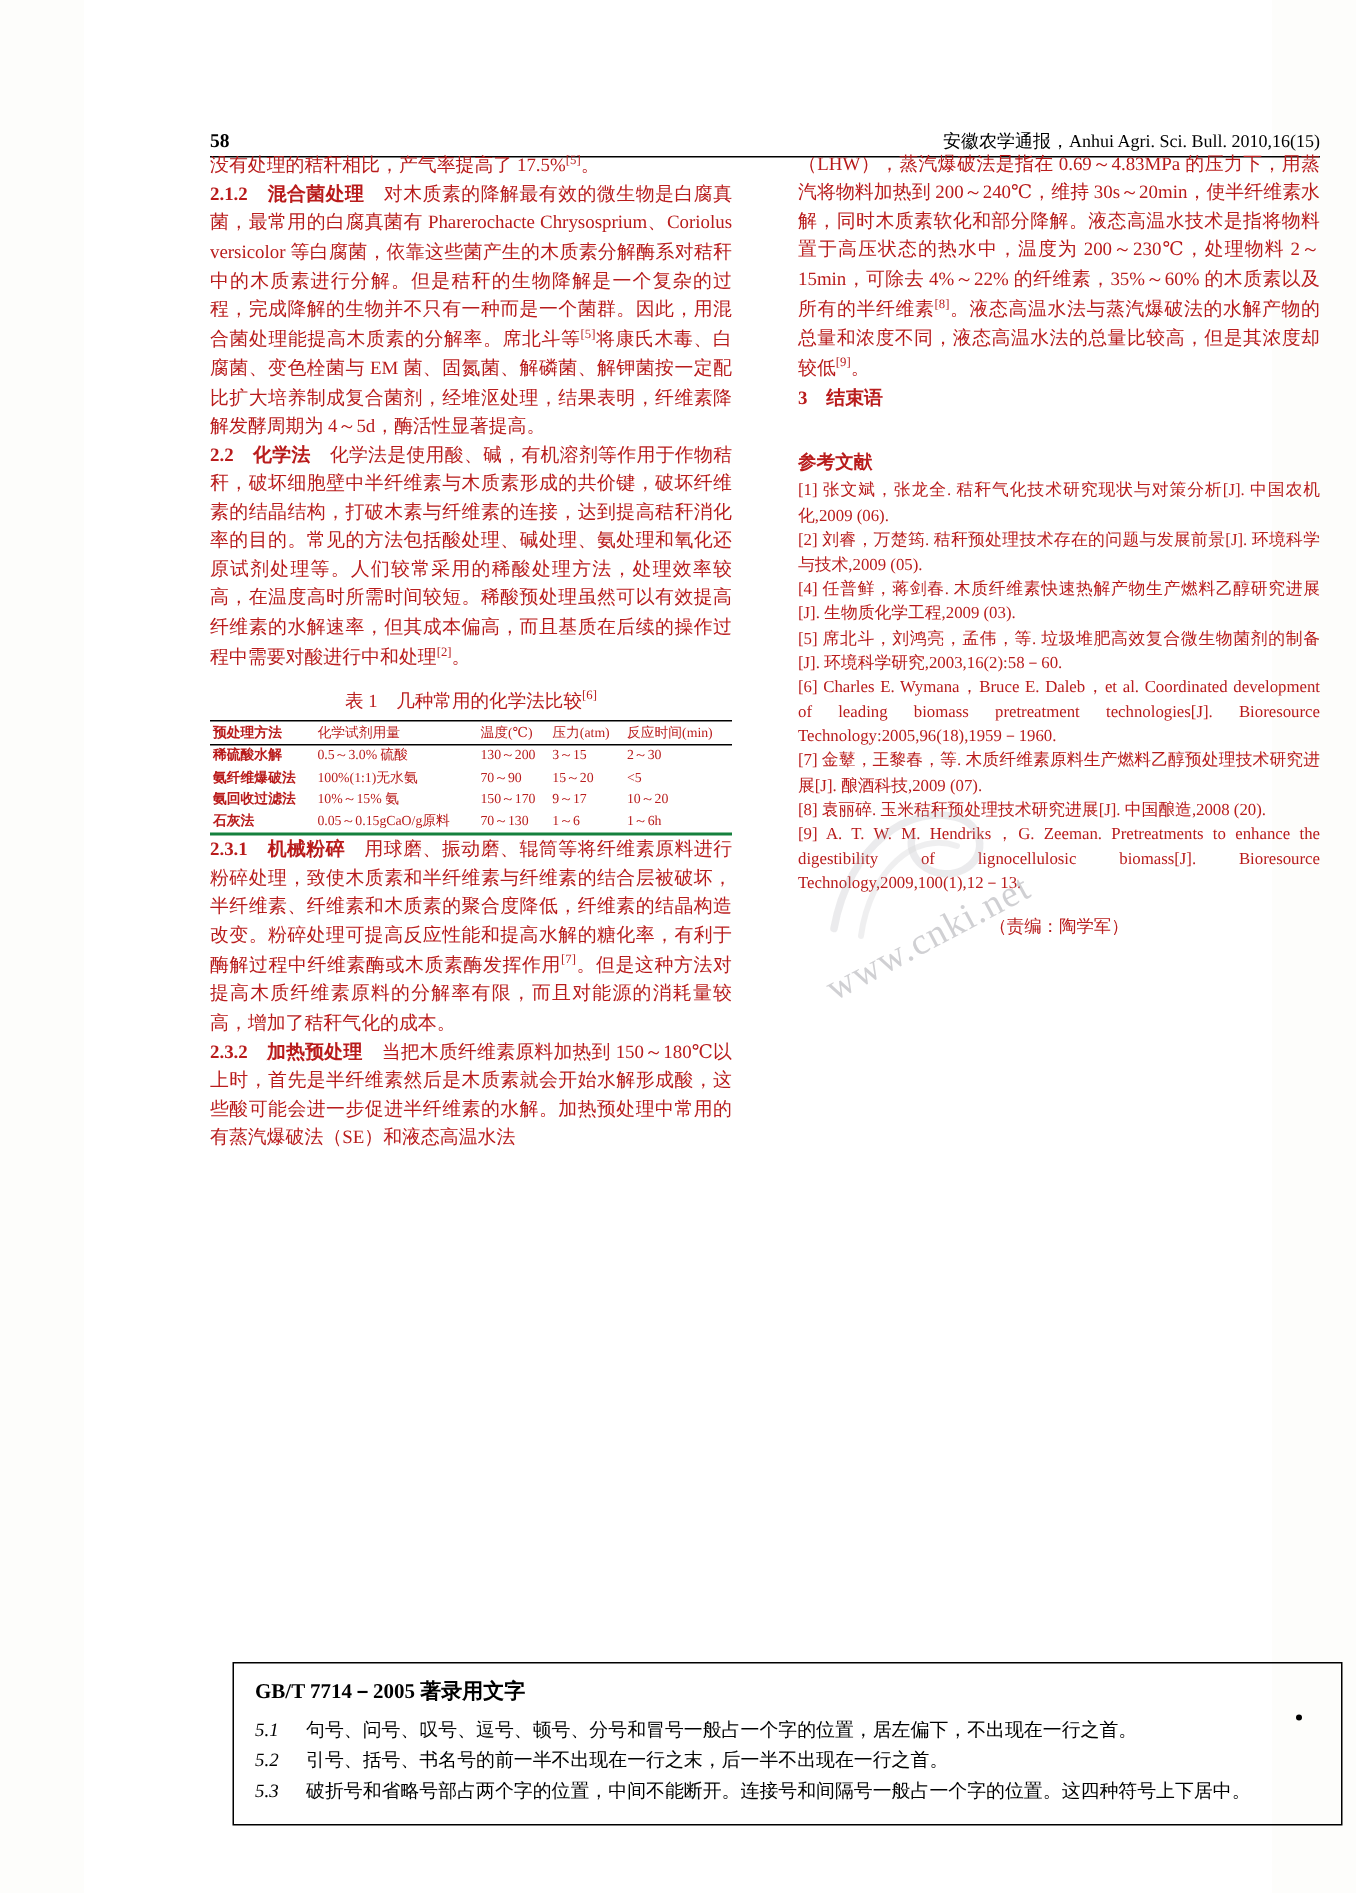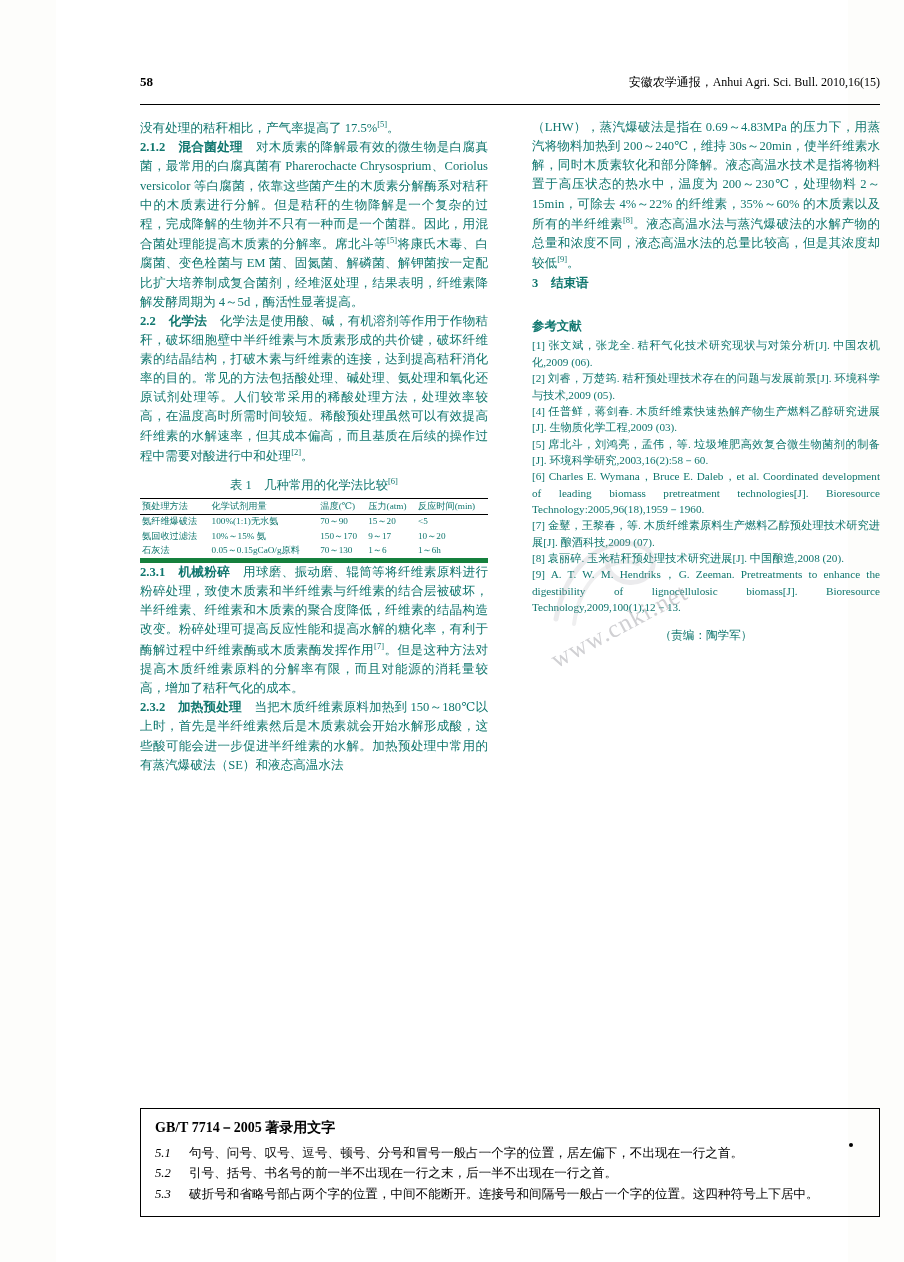--- a/index.html
+++ b/index.html
@@ -23,21 +23,21 @@
     left: 56px;
     top: 0;
     width: 792px;
     height: 1262px;
     background: #ffffff;
   }
   
   .header {
     position: absolute;
     left: 84px;
-    top: 74px;
+    top: 86px;
     width: 740px;
     display: flex;
     align-items: baseline;
     justify-content: space-between;
     font-size: 11.5px;
   }
   .header .pageno {
     font-weight: bold;
     font-size: 13px;
     font-family: "Liberation Serif", serif;
@@ -48,26 +48,26 @@
   .rule {
     position: absolute;
     left: 84px;
     top: 104px;
     width: 740px;
     border-top: 1px solid #000;
   }
   
   .col {
     position: absolute;
-    top: 118px;
+    top: 100px;
     width: 348px;
     font-size: 12.6px;
     line-height: 1.52;
     text-align: justify;
-    color: #0f766e;
+    color: #b91c1c;
   }
   .col.left { left: 84px; }
   .col.right { left: 476px; }
 
   .col p {
     margin: 0;
     text-indent: 0;
   }
   .p-indent { text-indent: 2em; }
   .b { font-weight: bold; }
@@ -92,23 +92,23 @@
     padding: 1.5px 2px;
     text-align: left;
     white-space: nowrap;
   }
   table.chem thead th {
     border-top: 1px solid #000;
     border-bottom: 1px solid #000;
     font-weight: normal;
   }
   table.chem tbody tr:last-child td {
-    border-bottom: 5px solid #15803d;
-  }
-  table.chem td.first, table.chem th.first { text-align: left; padding-left: 2px; }
+    border-bottom: 2px solid #15803d;
+  }
+  table.chem td.first, table.chem th.first { text-align: left; padding-left: 2px; font-weight: bold; }
 
   
   .ref-head {
     font-weight: bold;
     font-size: 12.4px;
     margin-top: 24px;
     margin-bottom: 2px;
   }
   .ref {
     font-size: 11.2px;
@@ -119,21 +119,21 @@
   }
   .editor {
     font-size: 11.6px;
     text-align: center;
     margin-top: 12px;
   }
 
   
   .bottom-box {
     position: absolute;
-    left: 84px;
+    left: 99px;
     top: 1108px;
     width: 740px;
     border: 1px solid #000;
     box-sizing: border-box;
     padding: 10px 14px 12px 14px;
   }
   .bb-title {
     font-weight: bold;
     font-size: 14px;
     margin-bottom: 6px;
@@ -213,20 +213,27 @@
         <thead>
           <tr>
             <th class="first">预处理方法</th>
             <th>化学试剂用量</th>
             <th>温度(℃)</th>
             <th>压力(atm)</th>
             <th>反应时间(min)</th>
           </tr>
         </thead>
         <tbody>
+          <tr>
+            <td class="first">稀硫酸水解</td>
+            <td>0.5～3.0% 硫酸</td>
+            <td>130～200</td>
+            <td>3～15</td>
+            <td>2～30</td>
+          </tr>
           <tr>
             <td class="first">氨纤维爆破法</td>
             <td>100%(1:1)无水氨</td>
             <td>70～90</td>
             <td>15～20</td>
             <td>&lt;5</td>
           </tr>
           <tr>
             <td class="first">氨回收过滤法</td>
             <td>10%～15% 氨</td>

